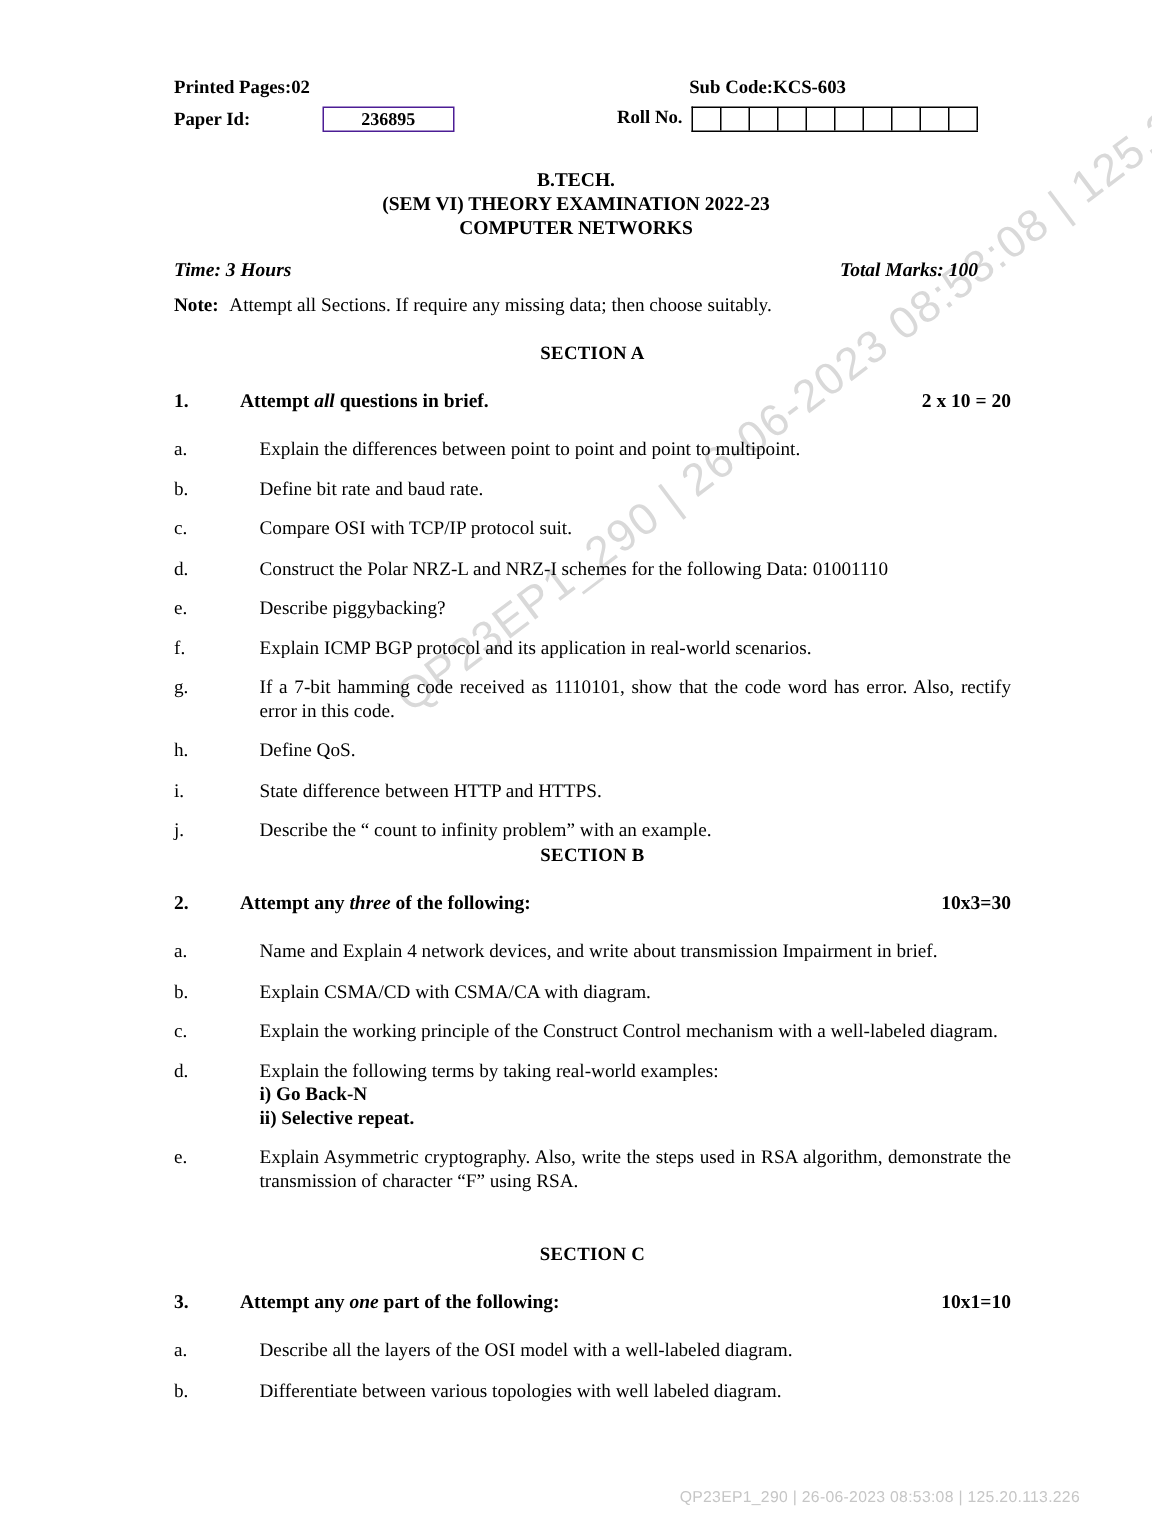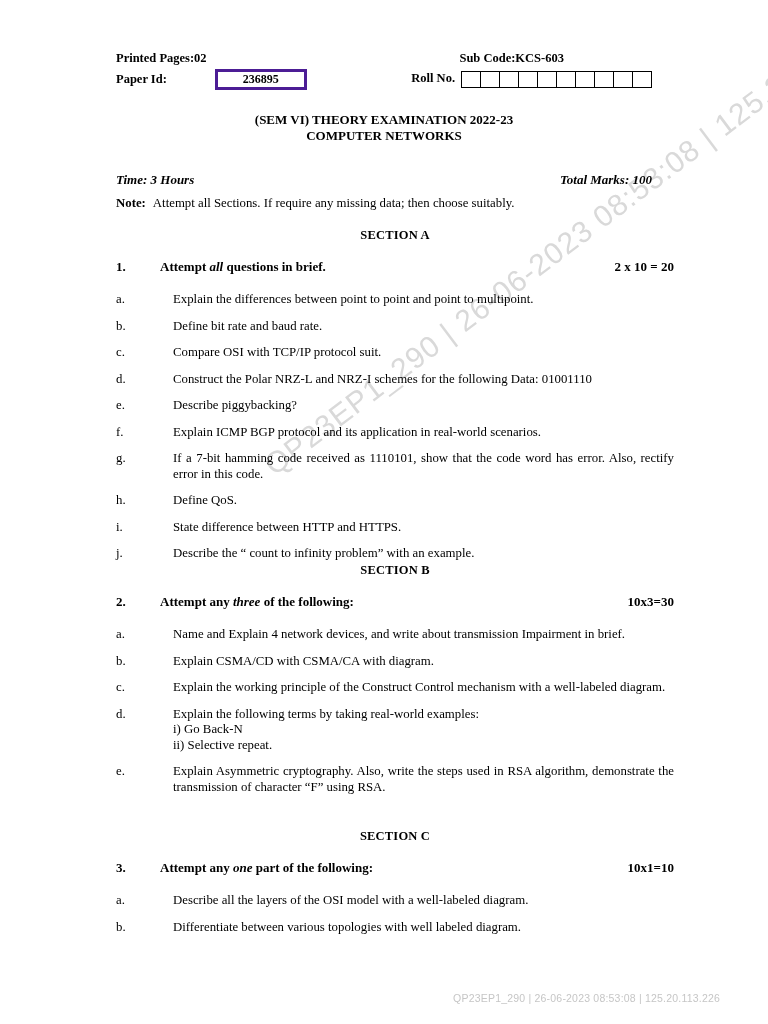--- a/index.html
+++ b/index.html
@@ -64,21 +64,21 @@
     font-size: 12.5px;
     white-space: nowrap;
   }
   .hdr-spacer { flex: 1 1 auto; }
   .hdr-right {
     font-weight: bold;
     font-size: 12.5px;
     white-space: nowrap;
   }
   .paperid-box {
-    border: 3px solid #4c1d95;
+    border: 1px solid #4c1d95;
     width: 86px;
     height: 15px;
     line-height: 15px;
     text-align: center;
     font-weight: bold;
     font-size: 12px;
     margin-left: 8px;
   }
   .sub-code {
     margin-right: 88px;
@@ -173,20 +173,21 @@
     width: 57px;
     flex: 0 0 57px;
   }
   .item .body {
     flex: 1 1 auto;
     text-align: justify;
   }
   .item .body.nojust { text-align: left; }
   .sub {
     display: block;
+    font-weight: bold;
   }
   em { font-style: italic; }
   
   .footer {
     position: absolute;
     left: 0;
     top: 992px;
     width: 720px;
     text-align: right;
     font-family: "Liberation Sans", sans-serif;
@@ -226,20 +227,21 @@
               <div class="rollno-cell"></div>
               <div class="rollno-cell"></div>
               <div class="rollno-cell"></div>
               <div class="rollno-cell"></div>
             </div>
         </div>
       </div>
     </div>
 
     <div class="title-block">
+      <div>B.TECH.</div>
       <div>(SEM VI) THEORY EXAMINATION 2022-23</div>
       <div>COMPUTER NETWORKS</div>
     </div>
 
     <div class="time-row">
       <div>Time: 3 Hours</div>
       <div class="spacer"></div>
       <div>Total Marks: 100</div>
     </div>
 

